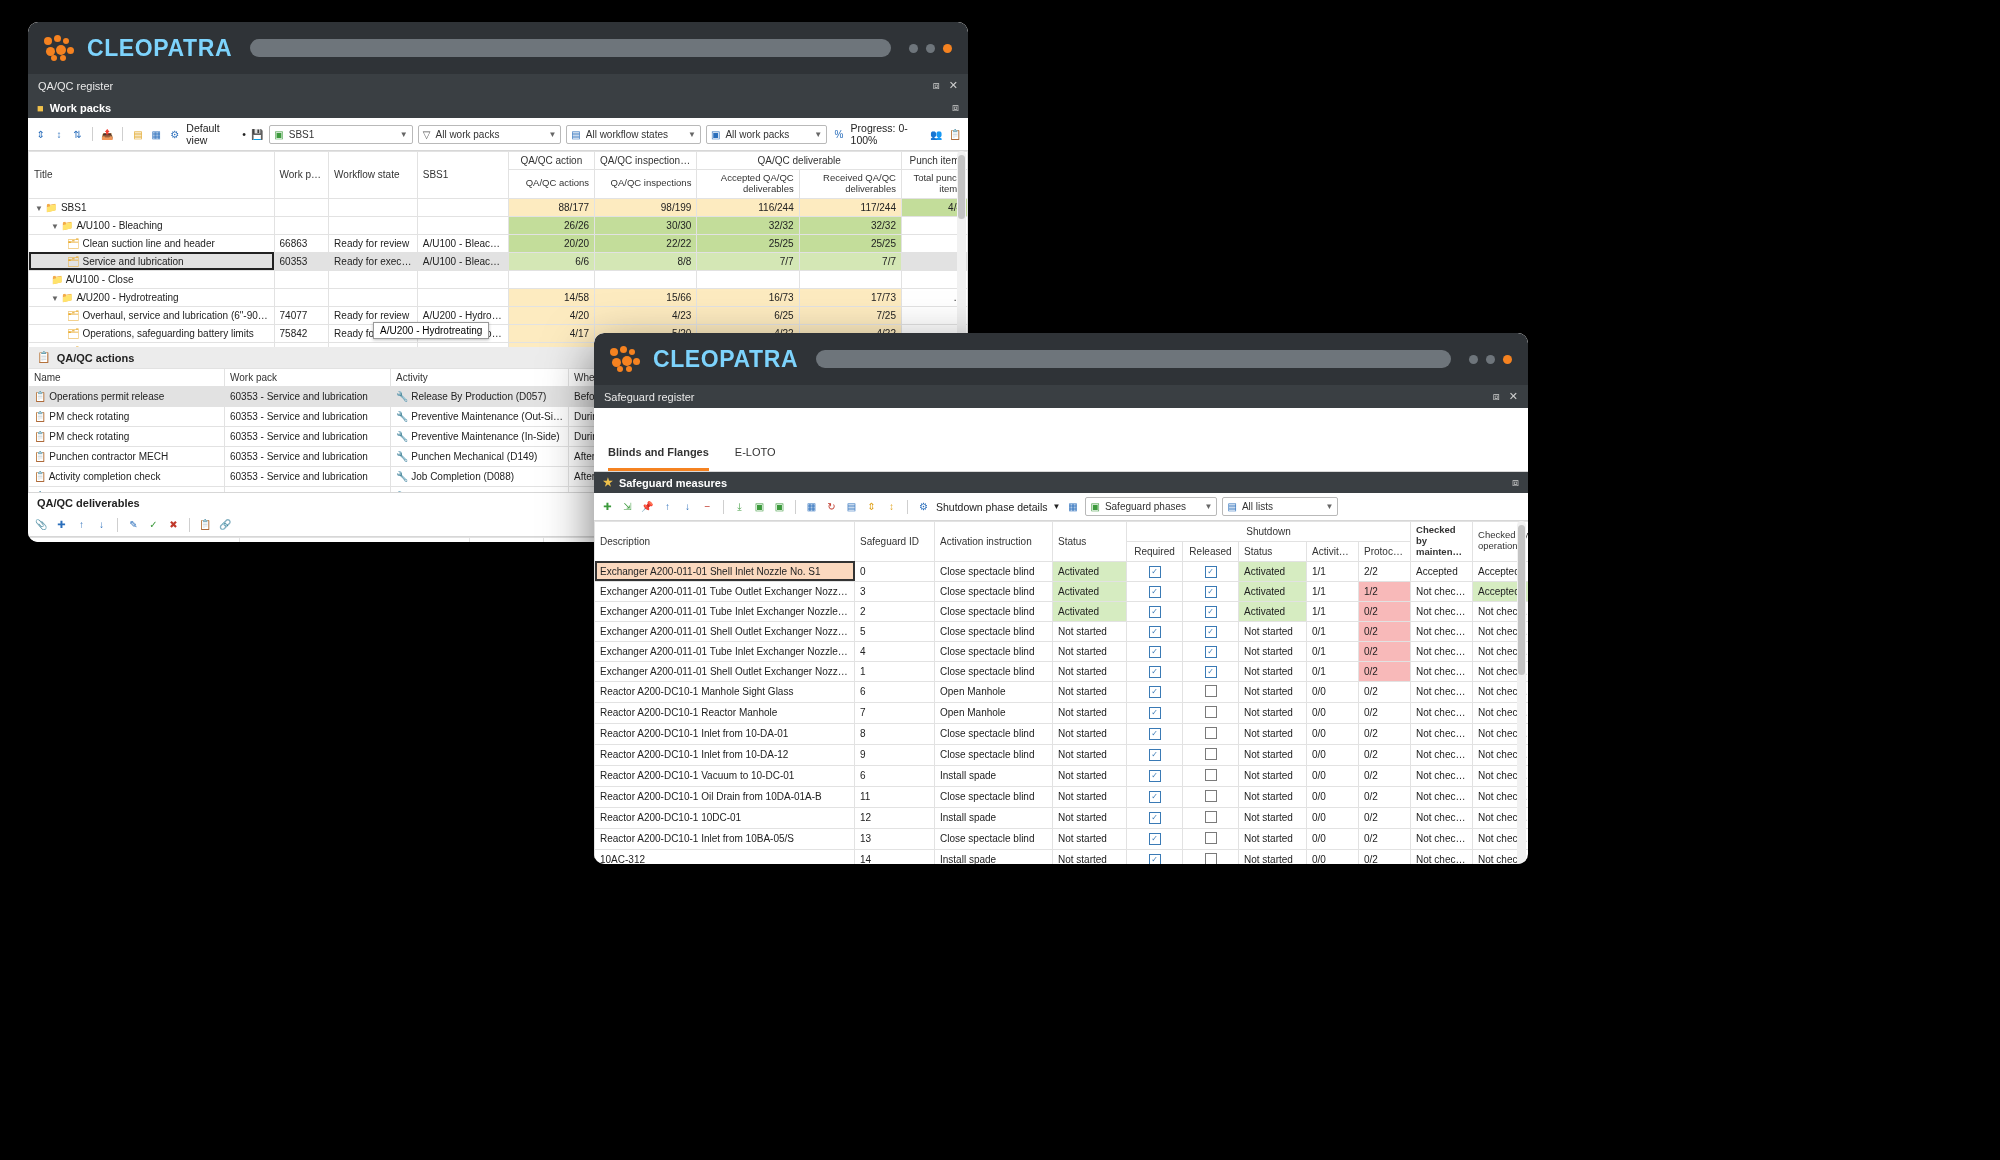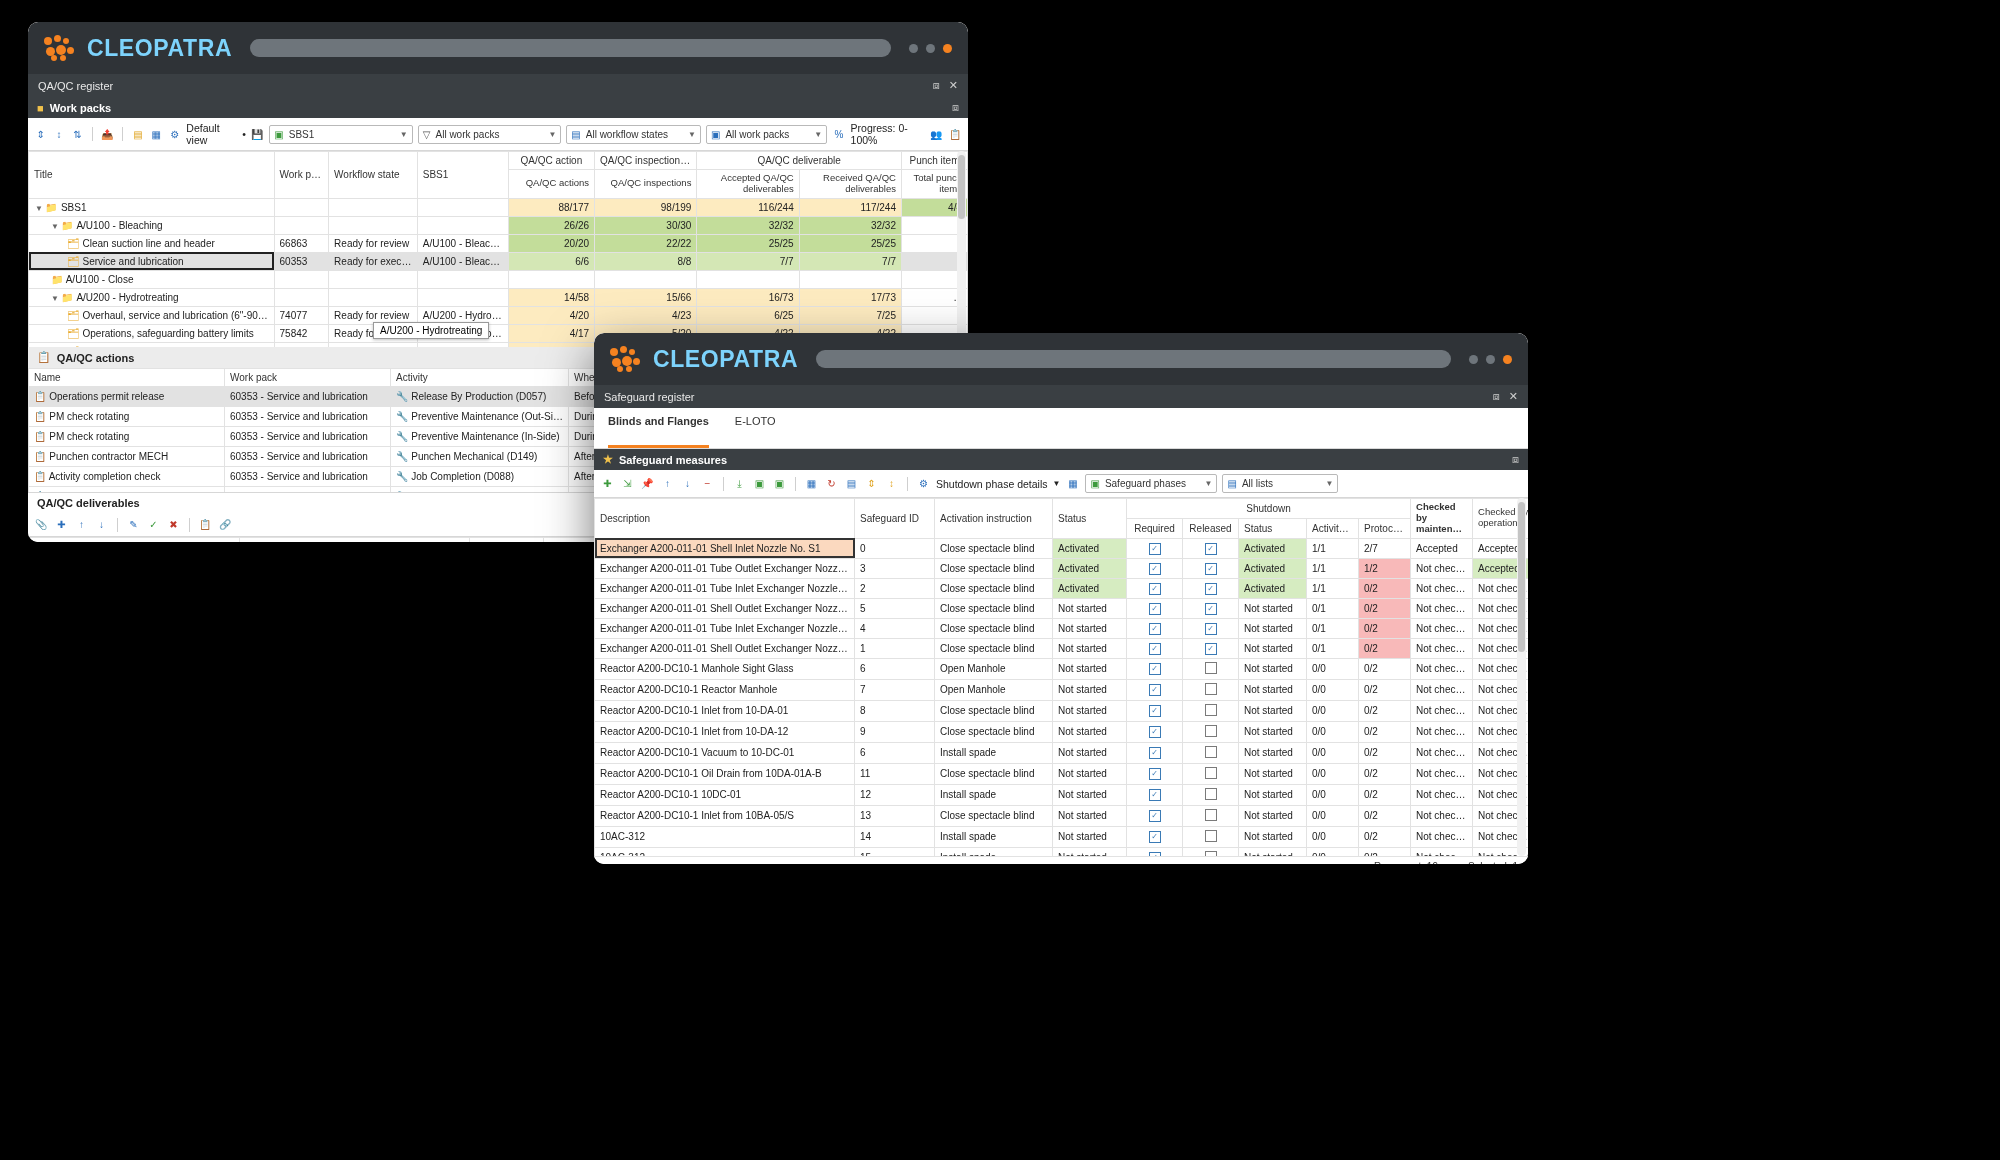--- a/index.html
+++ b/index.html
@@ -46,21 +46,21 @@
   .rowsel{background:#e2e2e2;}
   .chip-green{background:#d6ecc1;}
   .chip-pink{background:#f8b9b9;}
   .chip-orange{background:#fbd9bf;}
   .folder{color:#3c9a3c;}
   .wpicon{color:#e8a92a;}
   .hdr2{font-size:9.5px;white-space:normal;line-height:1.15;text-align:right;}
   .hdrgrp{text-align:center;font-size:10px;}
   .statusbar{font-size:10px;color:#333;padding:4px 10px;display:flex;gap:30px;justify-content:flex-end;border-top:1px solid #e2e2e2;background:#fff;}
   .tabstrip{display:flex;gap:26px;padding:7px 14px 0;background:#fff;border-bottom:1px solid #d9d9d9;font-size:11px;}
-  .tabstrip .tab{padding-bottom:18px;color:#333;}
+  .tabstrip .tab{padding-bottom:10px;color:#333;margin-top:31px;}
   .tabstrip .tab.active{font-weight:bold;border-bottom:3px solid #f58220;}
   .tipbox{position:absolute;background:#fff;border:1px solid #999;font-size:10px;padding:2px 6px;box-shadow:0 1px 3px rgba(0,0,0,.25);}
   .cbox{display:inline-block;width:10px;height:10px;border:1px solid #7a7a7a;background:#fff;
         font-size:8px;line-height:9px;text-align:center;color:#333;}
   .cbox.on:after{content:"\2713";}
   .cbox.blue{border-color:#3a7ab5;color:#3a7ab5;}
   .scrollv{position:absolute;right:2px;top:0;width:9px;background:#f1f1f1;border-radius:5px;}
   .scrollv i{position:absolute;left:1px;width:7px;background:#c4c4c4;border-radius:4px;}
   .tblwrap{position:relative;overflow:hidden;}
 </style>
@@ -518,21 +518,21 @@
         <tbody id="sg-body">
             <tr>
               <td class="chip-orange" style="outline:2px solid #333;outline-offset:-2px;">Exchanger A200-011-01 Shell Inlet Nozzle No. S1</td>
               <td>0</td>
               <td>Close spectacle blind</td>
               <td class="chip-green">Activated</td>
               <td class="ctr"><span class="cbox blue on"></span></td>
               <td class="ctr"><span class="cbox blue on"></span></td>
               <td class="chip-green">Activated</td>
               <td class="">1/1</td>
-              <td class="">2/7</td>
+              <td class="">2/2</td>
               <td class="">Accepted</td>
               <td class="">Accepted</td>
             </tr>
             <tr>
               <td class="" style="">Exchanger A200-011-01 Tube Outlet Exchanger Nozzle No. T4</td>
               <td>3</td>
               <td>Close spectacle blind</td>
               <td class="chip-green">Activated</td>
               <td class="ctr"><span class="cbox blue on"></span></td>
               <td class="ctr"><span class="cbox blue on"></span></td>

